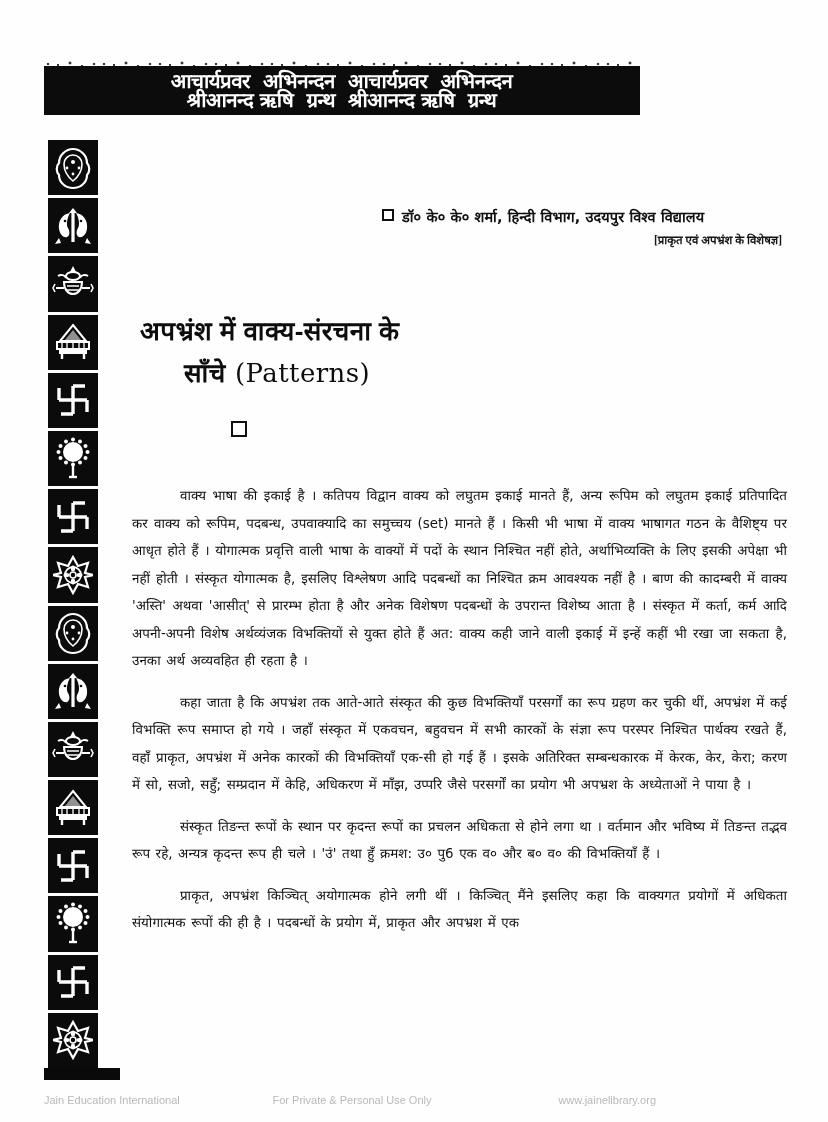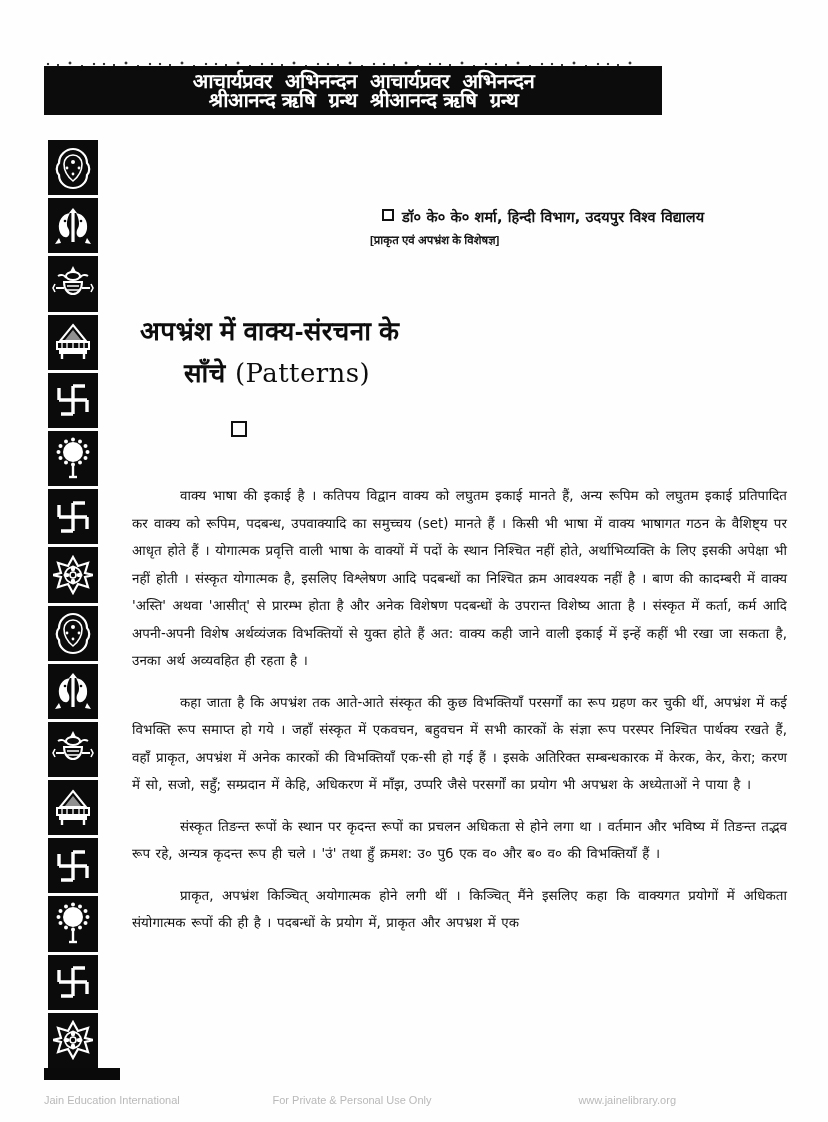--- a/index.html
+++ b/index.html
@@ -27,21 +27,20 @@
     position: absolute;
     left: 44px;
     top: 66px;
     width: 596px;
     height: 49px;
     background: #0c0c0c;
     overflow: hidden;
     display: flex;
     align-items: center;
     justify-content: center;
-    padding-left: 22px;
   }
   .header-banner .banner-text {
     color: #ffffff;
     font-family: "DejaVu Sans", sans-serif;
     font-weight: 700;
     font-size: 20px;
     line-height: 0.95;
     letter-spacing: -0.5px;
     white-space: pre;
     transform: scaleX(1.02);
@@ -105,22 +104,22 @@
   .byline-sq {
     display: inline-block;
     width: 8px;
     height: 8px;
     border: 2px solid #111;
     margin-right: 8px;
     vertical-align: 1px;
   }
   .byline-sub {
     margin-top: 6px;
-    text-align: left;
-    font-family: Liberation Sans, sans-serif;
+    text-align: right;
+    font-family: Liberation Serif, serif;
     font-size: 11.5px;
     font-weight: 700;
     color: #161616;
     white-space: nowrap;
   }
 
   
   .title-block {
     position: absolute;
     left: 140px;
@@ -191,21 +190,21 @@
     align-items: center;
   }
   .footer span {
     font-family: "Liberation Sans", sans-serif;
     font-size: 11px;
     color: #b9b9b9;
     white-space: nowrap;
   }
   .footer .f-left   { position: absolute; left: 44px; }
   .footer .f-center { position: absolute; left: 50%; transform: translateX(-50%); }
-  .footer .f-right  { position: absolute; right: 28px; }
+  .footer .f-right  { position: absolute; right: 48px; }
 
   .footer-blob {
     position: absolute;
     left: 44px;
     top: 1068px;
     width: 76px;
     height: 12px;
     background: #0a0a0a;
   }
 </style>

